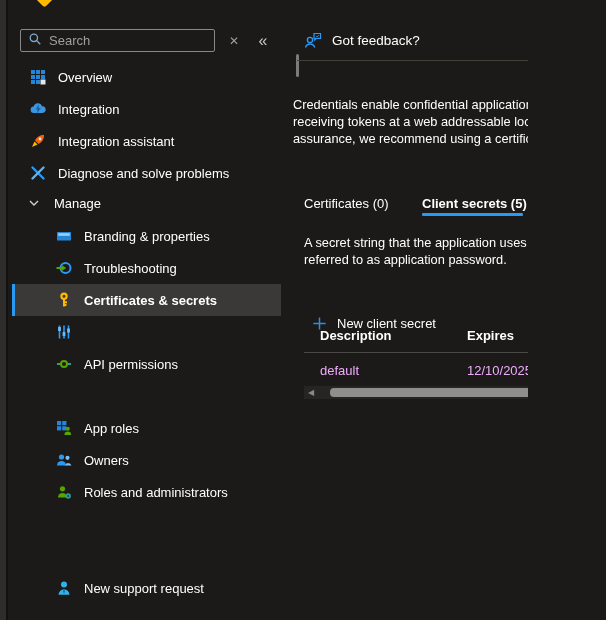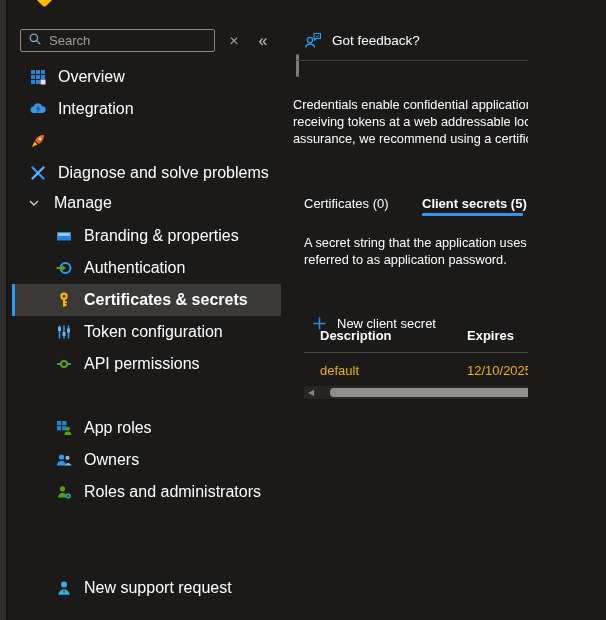--- a/index.html
+++ b/index.html
@@ -15,21 +15,21 @@
 
   
   .search-box { position:absolute; left:20px; top:29px; width:195px; height:23px; border:1px solid #8a8886; border-radius:2px; background:#1b1a19; display:flex; align-items:center; padding-left:7px; }
   .search-box input { border:none; outline:none; background:transparent; color:#d2d0ce; font-size:13px; margin-left:7px; width:150px; font-family:"Liberation Sans", sans-serif; }
   .search-box input::placeholder { color:#a19f9d; }
   .icon-btn { position:absolute; top:29px; width:22px; height:23px; display:flex; align-items:center; justify-content:center; color:#a19f9d; cursor:pointer; }
   .clear-btn { left:223px; font-size:12px; }
   .collapse-btn { left:252px; font-size:16px; color:#c8c6c4; }
 
   
-  .srow { position:absolute; display:flex; align-items:center; height:32px; font-size:16px; color:#ffffff; cursor:pointer; white-space:nowrap; }
+  .srow { position:absolute; display:flex; align-items:center; height:32px; font-size:13px; color:#ffffff; cursor:pointer; white-space:nowrap; }
   .srow .ic { width:16px; height:16px; flex:0 0 16px; margin-right:12px; }
   .srow.top { left:30px; }
   .srow.group { left:26px; }
   .srow.group .ic { margin-right:12px; }
   .srow.child { left:56px; }
   .srow.selected { left:12px; width:269px; background:#3a3937; border-left:3px solid #2899f5; padding-left:41px; font-weight:bold; }
   .srow svg { display:block; }
 
   
   .mini-vscroll { position:absolute; left:296px; top:54px; width:3px; height:23px; background:#7d7b79; border-radius:2px; }
@@ -45,21 +45,21 @@
   .tab-underline { position:absolute; left:422px; top:213px; width:101px; height:3px; background:#2899f5; border-radius:1px; }
 
   .descline { position:absolute; left:304px; width:302px; height:17px; line-height:17px; font-size:12.8px; color:#ffffff; white-space:nowrap; overflow:hidden; }
 
   .new-secret { position:absolute; left:312px; top:293px; display:flex; align-items:center; cursor:pointer;margin-top:23px; }
   .new-secret .ic { width:15px; height:15px; margin-right:10px; }
   .new-secret .lbl { font-size:13px; color:#ffffff; }
 
   .th { position:absolute; top:328px; font-size:13px; font-weight:bold; color:#ffffff; white-space:nowrap; }
   .hr2 { position:absolute; left:304px; top:352px; width:302px; height:1px; background:#4a4846; }
-  .td { position:absolute; top:363px; font-size:13px; color:#eab308; white-space:nowrap; cursor:default; }
+  .td { position:absolute; top:363px; font-size:13px; color:#f0abfc; white-space:nowrap; cursor:default; }
 
   .hscroll { position:absolute; left:304px; top:386px; width:302px; height:13px; background:#262524; }
   .hscroll .arrow { position:absolute; left:4px; top:2px; font-size:8px; color:#8a8886; line-height:9px; }
   .hscroll .thumb { position:absolute; left:26px; top:2px; width:276px; height:9px; background:#908e8c; border-radius:4px; cursor:grab; }
 </style>
 </head>
 <body>
 
 <div id="app">
 
@@ -106,20 +106,21 @@
     <span>Integration</span>
   </div>
   <div class="srow top" style="top:125px">
     <span class="ic">
       <svg width="16" height="16" viewBox="0 0 16 16">
           <path d="M14 2 C10 2 6.5 4 5 7.5 L8.5 11 C12 9.5 14 6 14 2 z" fill="#f7630c"></path>
           <circle cx="10" cy="6" r="1.4" fill="#cfe8fa"></circle>
           <path d="M4.5 8.5 L2 14 L7.5 11.5 z" fill="#ffb900"></path>
         </svg>
     </span>
+    <span>Integration assistant</span>
   </div>
   <div class="srow top" style="top:157px">
     <span class="ic">
       <svg width="16" height="16" viewBox="0 0 16 16">
           <path d="M2.5 2.5 L13.5 13.5" stroke="#2899f5" stroke-width="2.4" stroke-linecap="round"></path>
           <path d="M13.5 2.5 L2.5 13.5" stroke="#5fb2f2" stroke-width="2.4" stroke-linecap="round"></path>
         </svg>
     </span>
     <span>Diagnose and solve problems</span>
   </div>
@@ -143,21 +144,21 @@
     <span>Branding &amp; properties</span>
   </div>
   <div class="srow child" style="top:252px">
     <span class="ic">
       <svg width="16" height="16" viewBox="0 0 16 16">
           <circle cx="9.5" cy="8" r="5" fill="none" stroke="#2899f5" stroke-width="2"></circle>
           <path d="M0.5 8 H7" stroke="#57a300" stroke-width="2"></path>
           <path d="M6 5.2 L10.2 8 L6 10.8 z" fill="#57a300"></path>
         </svg>
     </span>
-    <span>Authentication</span>
+    <span>Troubleshooting</span>
   </div>
   <div class="srow selected" style="top:284px">
     <span class="ic">
       <svg width="16" height="16" viewBox="0 0 16 16">
           <circle cx="8" cy="4.2" r="2.6" fill="none" stroke="#ffb900" stroke-width="2.2"></circle>
           <path d="M8 6.8 V14.5 M8 10.3 H11 M8 13 H10.5" stroke="#ffb900" stroke-width="2" fill="none"></path>
         </svg>
     </span>
     <span>Certificates &amp; secrets</span>
   </div>
@@ -167,21 +168,20 @@
           <g stroke="#2899f5" stroke-width="1.6">
             <path d="M3.5 1.5 V14.5 M8 1.5 V14.5 M12.5 1.5 V14.5" fill="none"></path>
           </g>
           <g fill="#6cb9f5">
             <rect x="2.1" y="3" width="2.8" height="4"></rect>
             <rect x="6.6" y="8" width="2.8" height="4"></rect>
             <rect x="11.1" y="4.5" width="2.8" height="4"></rect>
           </g>
         </svg>
     </span>
-    <span>Token configuration</span>
   </div>
   <div class="srow child" style="top:348px">
     <span class="ic">
       <svg width="16" height="16" viewBox="0 0 16 16">
           <path d="M1 8 H4.8 M11.2 8 H15" stroke="#2b9c8f" stroke-width="2"></path>
           <circle cx="8" cy="8" r="3" fill="none" stroke="#57a300" stroke-width="2"></circle>
         </svg>
     </span>
     <span>API permissions</span>
   </div>

